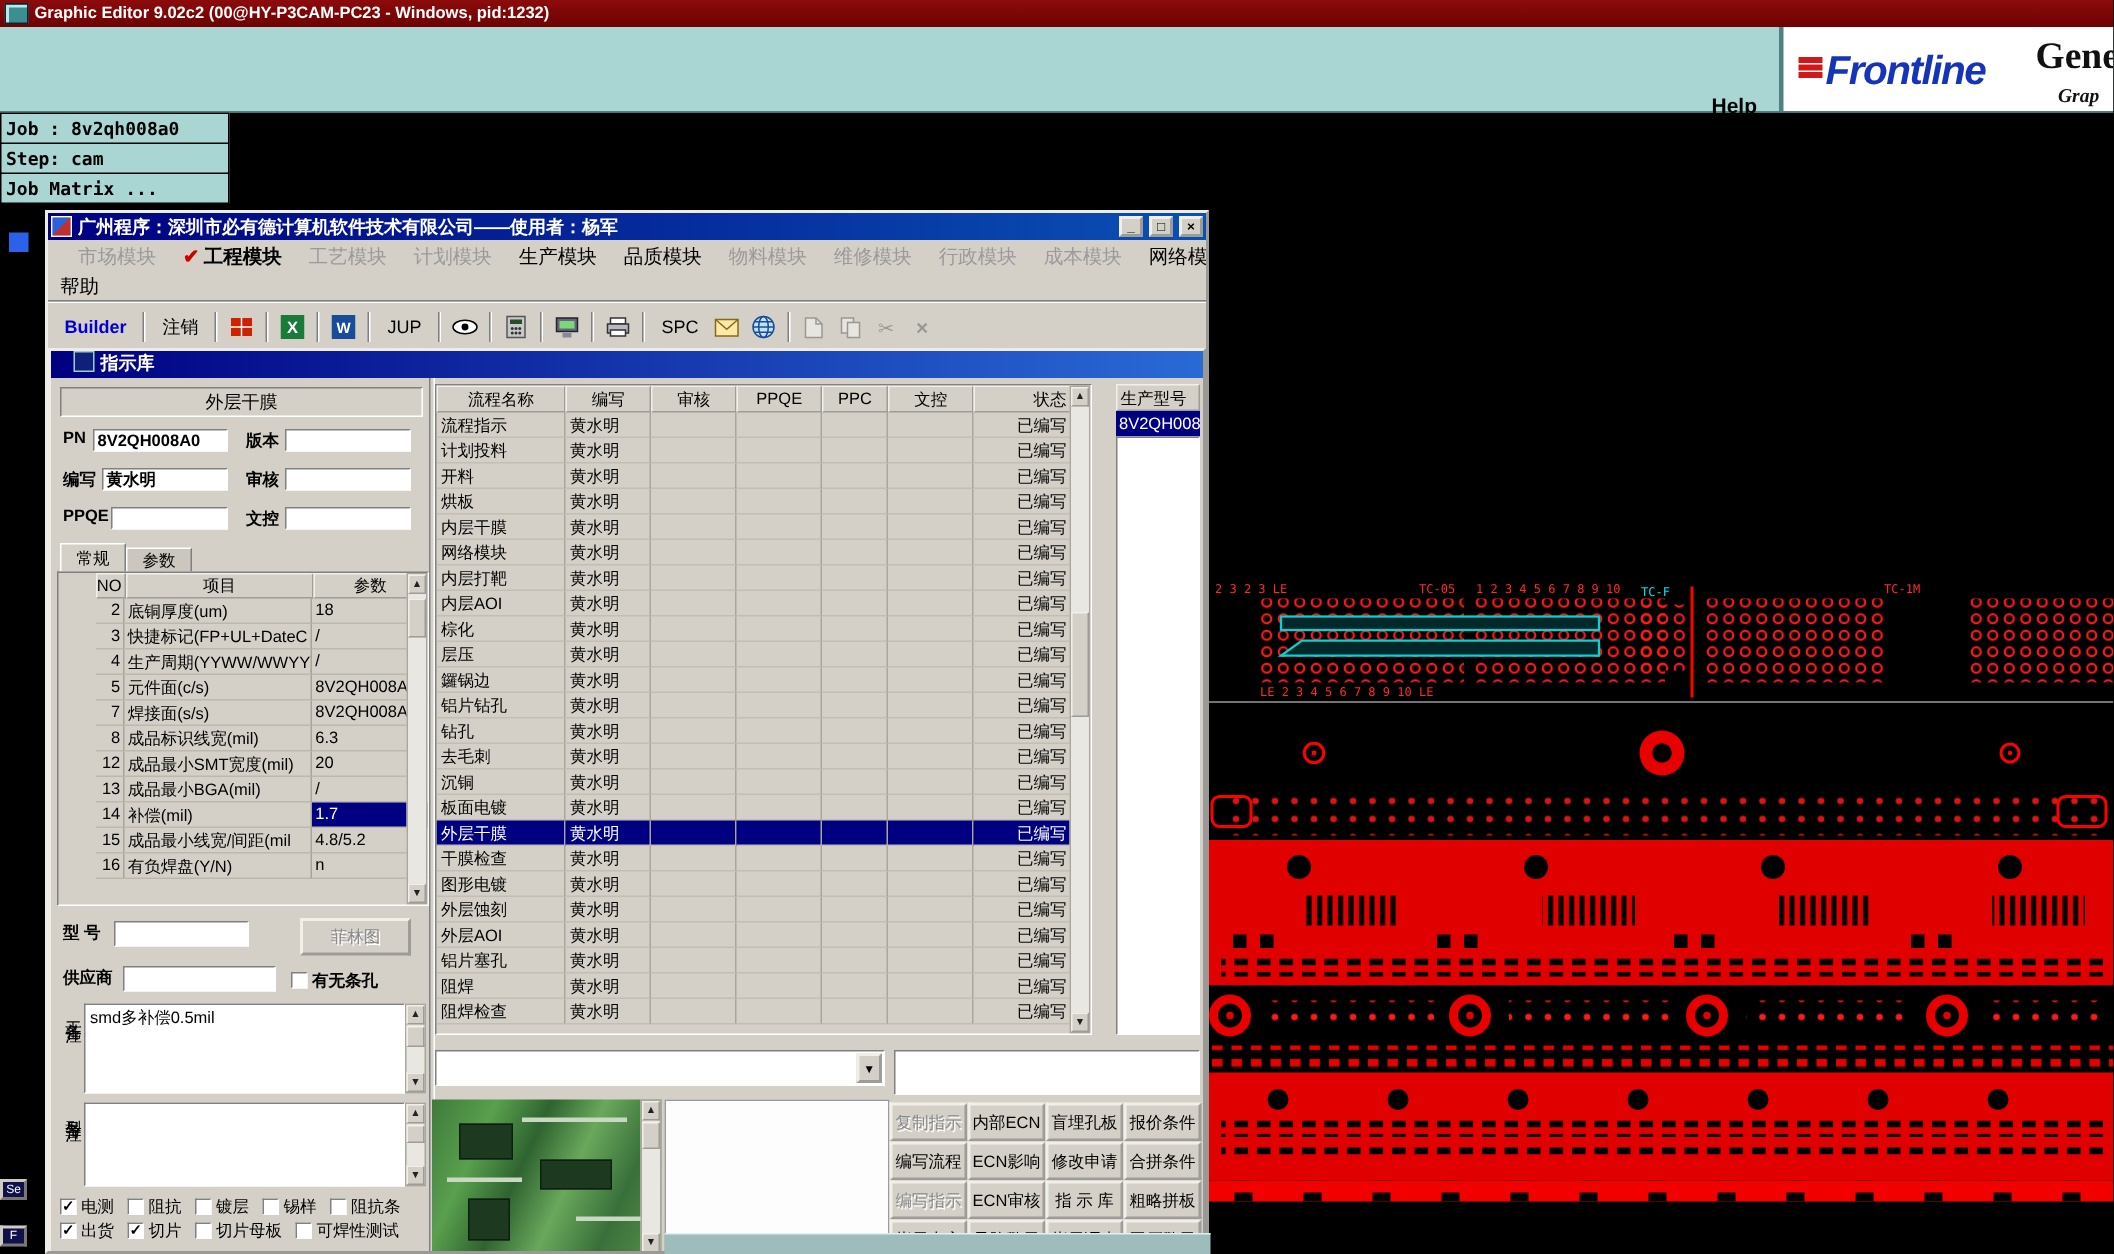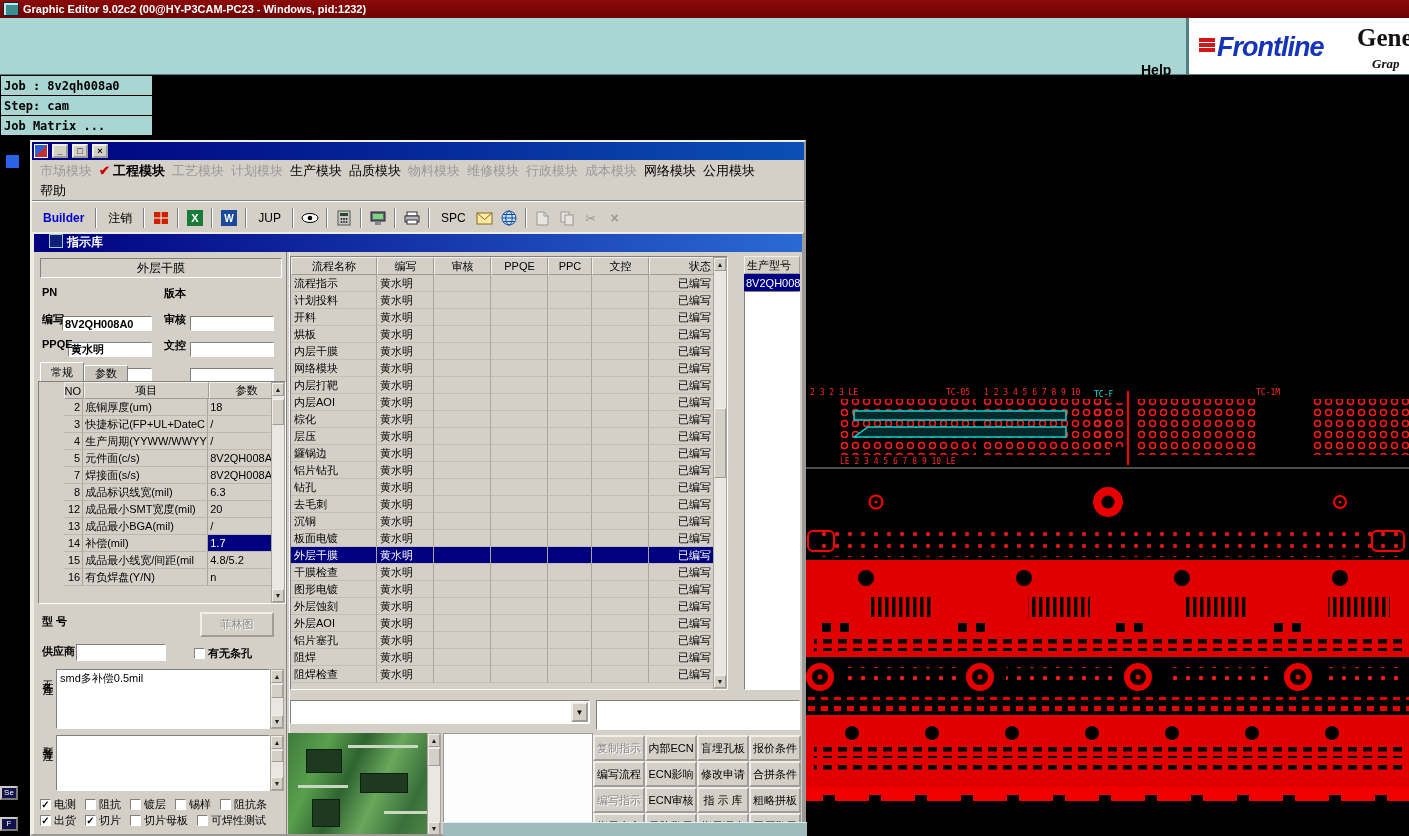--- a/index.html
+++ b/index.html
@@ -25,34 +25,34 @@
   
   .job-panel{position:absolute;left:0;top:75px;width:153px;}
   .job-box{height:19px;background:#a9d5d3;border:1px solid #000;border-top:none;display:flex;align-items:center;
            font-family:"DejaVu Sans Mono",monospace;font-weight:bold;font-size:12px;padding-left:3px;color:#000;}
   .job-box:first-child{border-top:1px solid #000;}
   .blue-frag{position:absolute;left:6px;top:155px;width:13px;height:13px;background:#2b63e8;}
   .tiny-btn{position:absolute;left:0;width:18px;height:14px;background:#10104a;border:2px outset #cfcbc3;color:#fff;
             font-size:8px;line-height:10px;text-align:center;box-sizing:border-box;}
   
   .raised{background:#d4d0c8;border:2px outset #f2efe9;}
-  .sunken{background:#fff;border:1px solid;border-color:#808080 #fff #fff #808080;margin-top:30px;}
+  .sunken{background:#fff;border:1px solid;border-color:#808080 #fff #fff #808080;}
   .vsb{position:absolute;width:14px;background:#e9e7e1;border:1px solid #aaa69c;box-sizing:border-box;}
   .vsb .arr{position:absolute;left:0;right:0;height:13px;background:#d4d0c8;border:1px outset #f2efe9;
             font-size:7px;line-height:11px;text-align:center;color:#222;box-sizing:border-box;}
   .vsb .arr.up{top:0;} .vsb .arr.dn{bottom:0;}
   .vsb .thumb{position:absolute;left:0;right:0;background:#d4d0c8;border:1px outset #f2efe9;box-sizing:border-box;}
   
   .erp{position:absolute;left:30px;top:140px;width:776px;height:696px;background:#d4d0c8;border:2px outset #efece6;box-sizing:border-box;overflow:hidden;}
   .erp-title{height:18px;background:linear-gradient(90deg,#000080,#0a50b4);display:flex;align-items:center;padding:0 2px;gap:4px;}
   .erp-title .txt{flex:1;color:#fff;font-size:12px;font-weight:bold;white-space:nowrap;overflow:hidden;}
   .win-ico{width:12px;height:12px;background:linear-gradient(135deg,#2a62d8 50%,#c03030 50%);border:1px solid #fff;}
   .wc{width:16px;height:14px;background:#d4d0c8;border:2px outset #f2efe9;font-size:9px;line-height:10px;text-align:center;
       font-weight:bold;color:#000;box-sizing:border-box;}
-  .erp-tabs{height:21px;display:flex;align-items:center;padding-left:8px;gap:7px;font-size:13px;}
+  .erp-tabs{height:21px;display:flex;align-items:center;padding-left:20px;gap:18px;font-size:13px;}
   .erp-tabs2{height:19px;display:flex;align-items:flex-end;padding-left:8px;font-size:13px;border-bottom:1px solid #808080;box-shadow:0 1px 0 #fff;}
   .mtab{white-space:nowrap;display:flex;align-items:center;}
   .mtab.dis{color:#9a9a9a;}
   .mtab.active{font-weight:bold;}
   .chk{color:#d00000;font-weight:bold;margin-right:3px;font-size:13px;}
   .erp-toolbar{height:30px;display:flex;align-items:center;padding:2px 4px;border-bottom:1px solid #808080;box-shadow:0 1px 0 #fff;}
   .tbtn{height:22px;display:flex;align-items:center;padding:0 6px;font-size:12px;white-space:nowrap;border:1px solid transparent;}
   .tbtn.blue{color:#0000d0;font-weight:bold;}
   .tsep{width:0;height:20px;border-left:1px solid #808080;border-right:1px solid #fff;margin:0 4px;}
   .ticon{width:24px;height:22px;display:flex;align-items:center;justify-content:center;}
@@ -269,20 +269,21 @@
       <rect x="8" y="362" width="588" height="11" fill="url(#pdash)"></rect>
       <rect x="8" y="378" width="588" height="10" fill="url(#pdash)"></rect>
       <rect x="0" y="402" width="603" height="14" fill="#f20000"></rect>
       <rect x="0" y="402" width="603" height="14" fill="url(#pslot)"></rect>
     </g>
   </svg>
 
   <div class="erp">
     <div class="erp-title">
       <span class="win-ico"></span>
+      <span class="txt">广州程序：深圳市必有德计算机软件技术有限公司——使用者：杨军</span>
       <span class="wc">_</span>
       <span class="wc">□</span>
       <span class="wc">×</span>
     </div>
     <div class="erp-tabs" id="erp-tabs">
         <div class="mtab dis">
           <span>市场模块</span>
         </div>
         <div class="mtab active">
           <span class="chk">✔</span>

